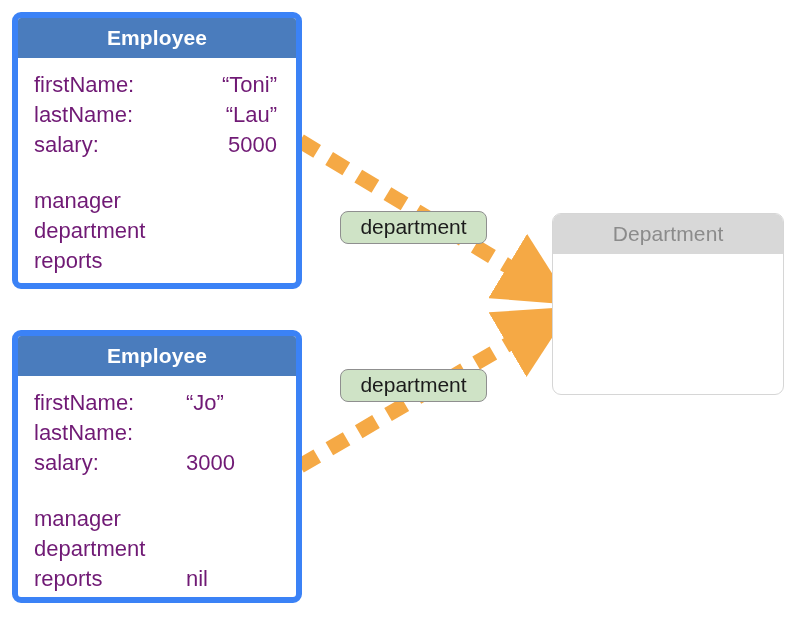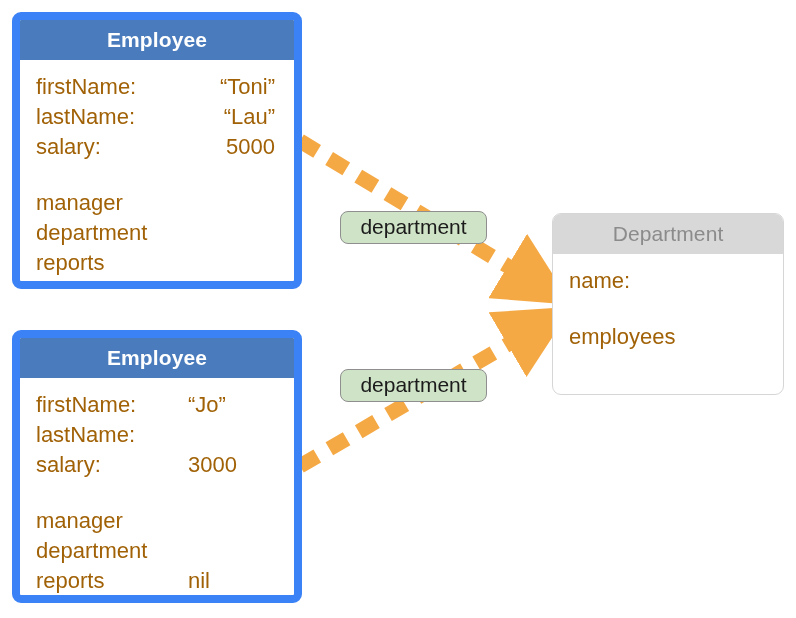--- a/index.html
+++ b/index.html
@@ -51,21 +51,21 @@
     letter-spacing: 0.1px;
   }
   .obj-box .obj-body {
     box-sizing: border-box;
     position: relative;
     padding: 12px 16px 10px 16px;
   }
 
   
   .obj-box.blue {
-    border: 8px solid #3b82f6;
+    border: 6px solid #3b82f6;
     box-shadow: 0 0 0 0 transparent;
   }
   .obj-box.blue .obj-header {
     background: #4a7cbd;
     color: #ffffff;
     font-weight: bold;
   }
 
   
   .obj-box.grey {
@@ -77,21 +77,21 @@
     font-weight: normal;
   }
 
   
   .attr-row {
     display: block;
     position: relative;
     height: 30px;
     line-height: 30px;
     font-size: 22px;
-    color: #a16207;
+    color: #701a75;
     white-space: nowrap;
   }
   .attr-key {
     display: inline-block;
   }
   .attr-val {
     display: inline-block;
   }
   
   .layout-right .attr-row { }
@@ -222,32 +222,24 @@
         <span class="attr-val">nil</span>
       </div>
 
     </div>
   </div>
 
   <div class="obj-box grey" style="left:552px; top:213px; width:232px; height:182px;">
     <div class="obj-header">Department</div>
     <div class="obj-body layout-col">
 
-      <div class="attr-row">
-        <span class="attr-key">name:</span>
-        <span class="attr-val"></span>
-      </div>
 
 
       <div class="gap-row"></div>
 
-      <div class="attr-row">
-        <span class="attr-key">employees</span>
-        <span class="attr-val"></span>
-      </div>
 
     </div>
   </div>
 
   <div class="rel-label" style="left:340px; top:211px; width:147px; height:33px; line-height:30px;">department</div>
 
   <div class="rel-label" style="left:340px; top:369px; width:147px; height:33px; line-height:30px;">department</div>
 
 </div>
 

